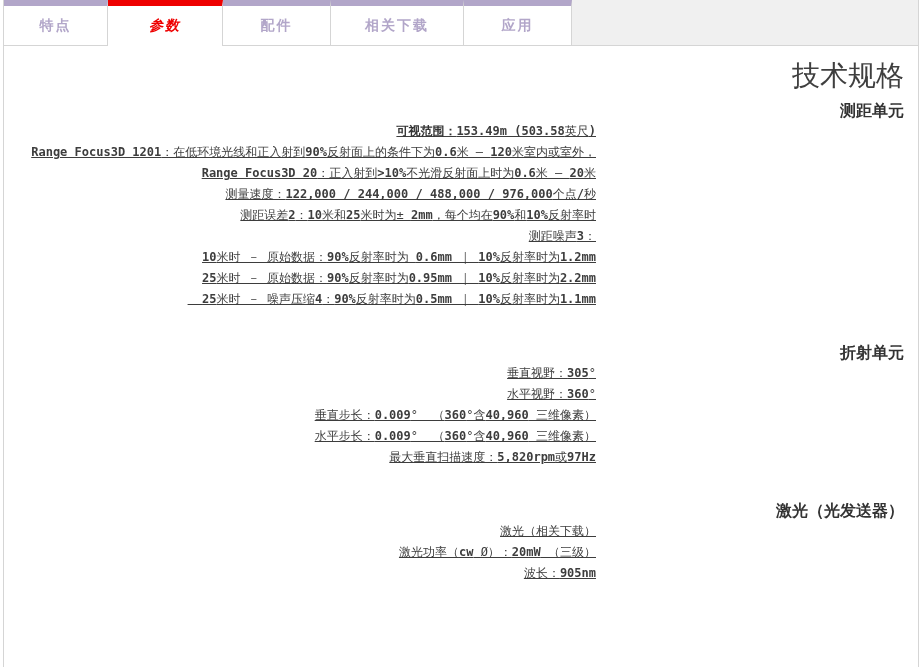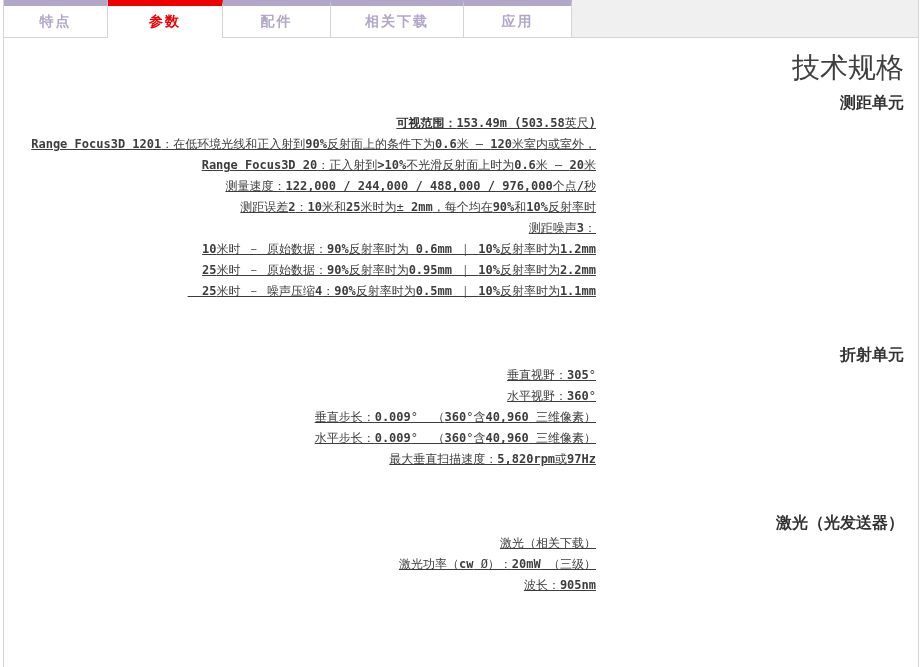--- a/index.html
+++ b/index.html
@@ -12,54 +12,55 @@
     color:#3d3d3d;
   }
   .frame{
     box-sizing:border-box;
     margin:0 2px 0 3px;
     border-left:1px solid #d5d5d5;
     border-right:1px solid #d5d5d5;
     min-height:667px;
   }
   
-  .tabbar{display:flex;height:38px;background:#f0f0f0;}
+  .tabbar{display:flex;height:46px;background:#f0f0f0;}
   .tab{
     box-sizing:border-box;
     border-top:6px solid #b2a6c9;
     border-right:1px solid #d5d5d5;
     border-bottom:1px solid #d5d5d5;
     background:#fff;
     color:#b2a6c9;
     font-family:"DejaVu Sans", sans-serif;
     font-weight:bold;
     font-size:14px;
     letter-spacing:2px;
     display:flex;align-items:center;justify-content:center;
     cursor:pointer;
   }
   .tab.active{
     border-top-color:#ee0000;
     color:#ee0000;
     border-bottom:none;
+    font-style:italic;
   }
   .tab-filler{flex:1;background:#f0f0f0;border-bottom:1px solid #d5d5d5;}
   
   .content{padding:14px 14px 0 14px;text-align:right;}
   .page-title{
     font-family:"DejaVu Serif", serif;
     font-size:28px;
     font-weight:normal;
     color:#3f3f3f;
     margin:0 0 8px 0;
     padding-left:7px;
     line-height:1.15;
   }
   .section{margin:0;}
-  .section.gapped{margin-top:42px;}
+  .section.gapped{margin-top:32px;}
   .sec-heading{
     font-size:16px;line-height:21px;font-weight:bold;color:#333;
     white-space:pre-wrap;
   }
   .spec{
     font-size:12px;line-height:21px;
     width:578px;
     white-space:pre-wrap;
     color:#3d3d3d;
     text-decoration:underline;

